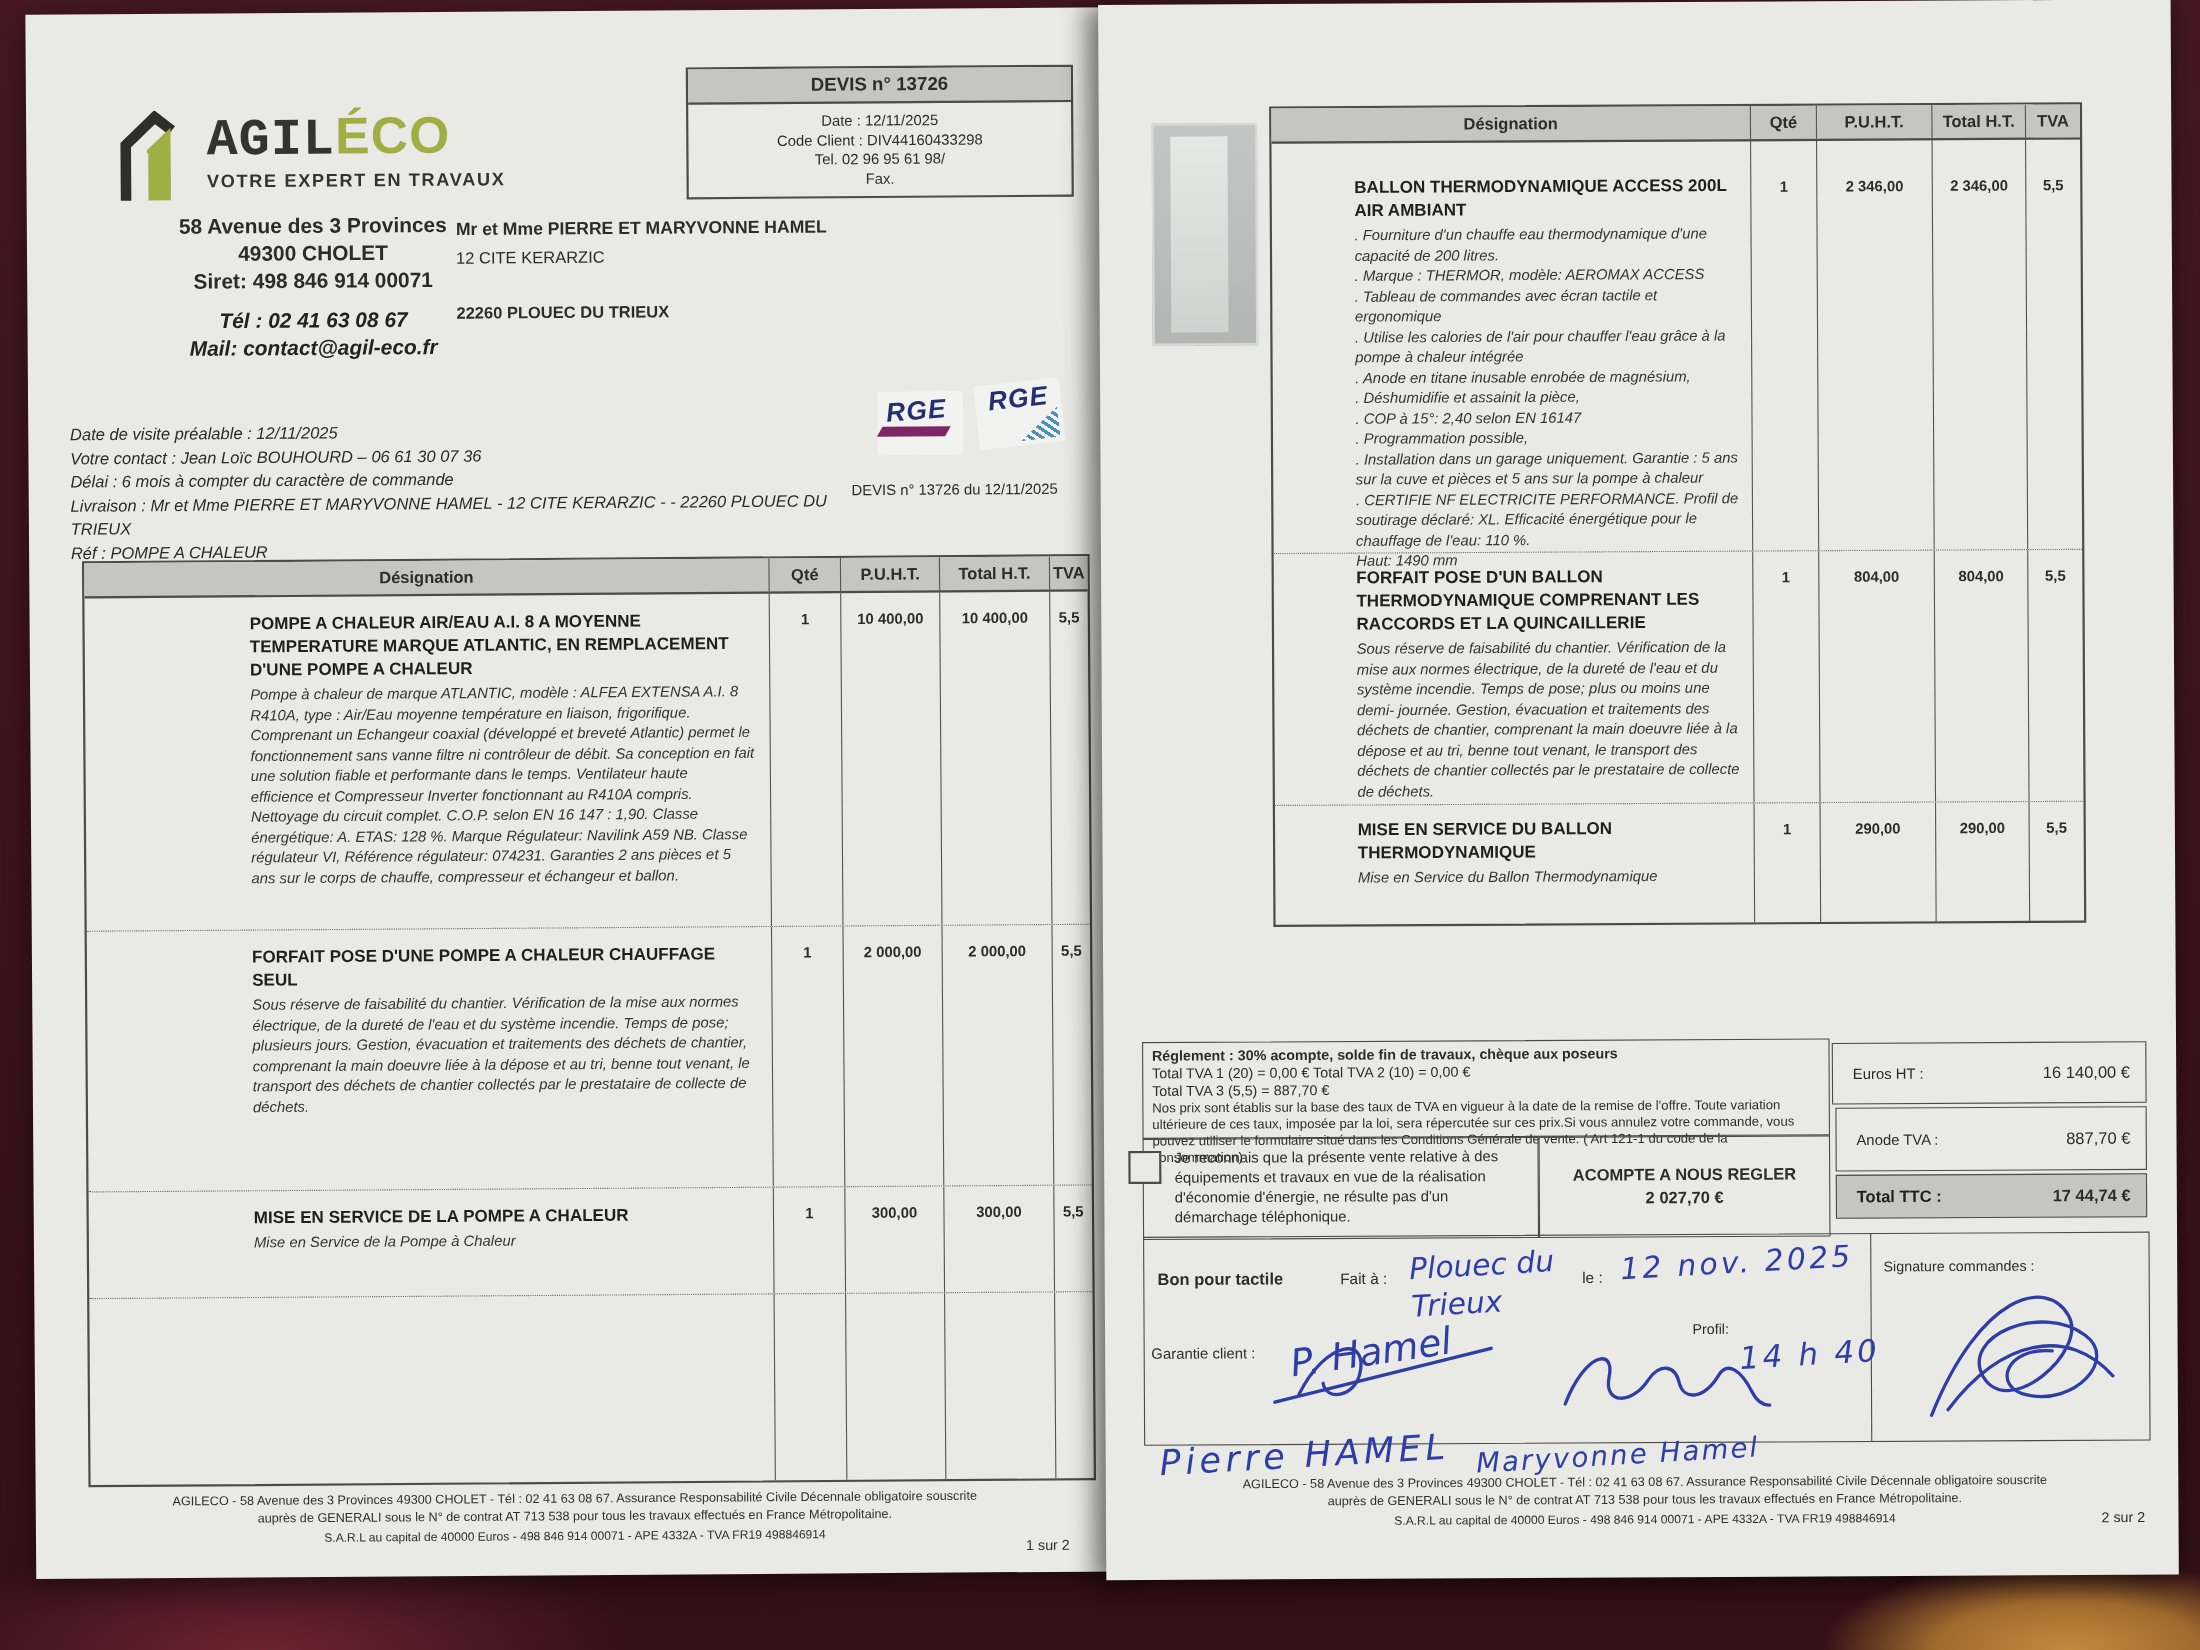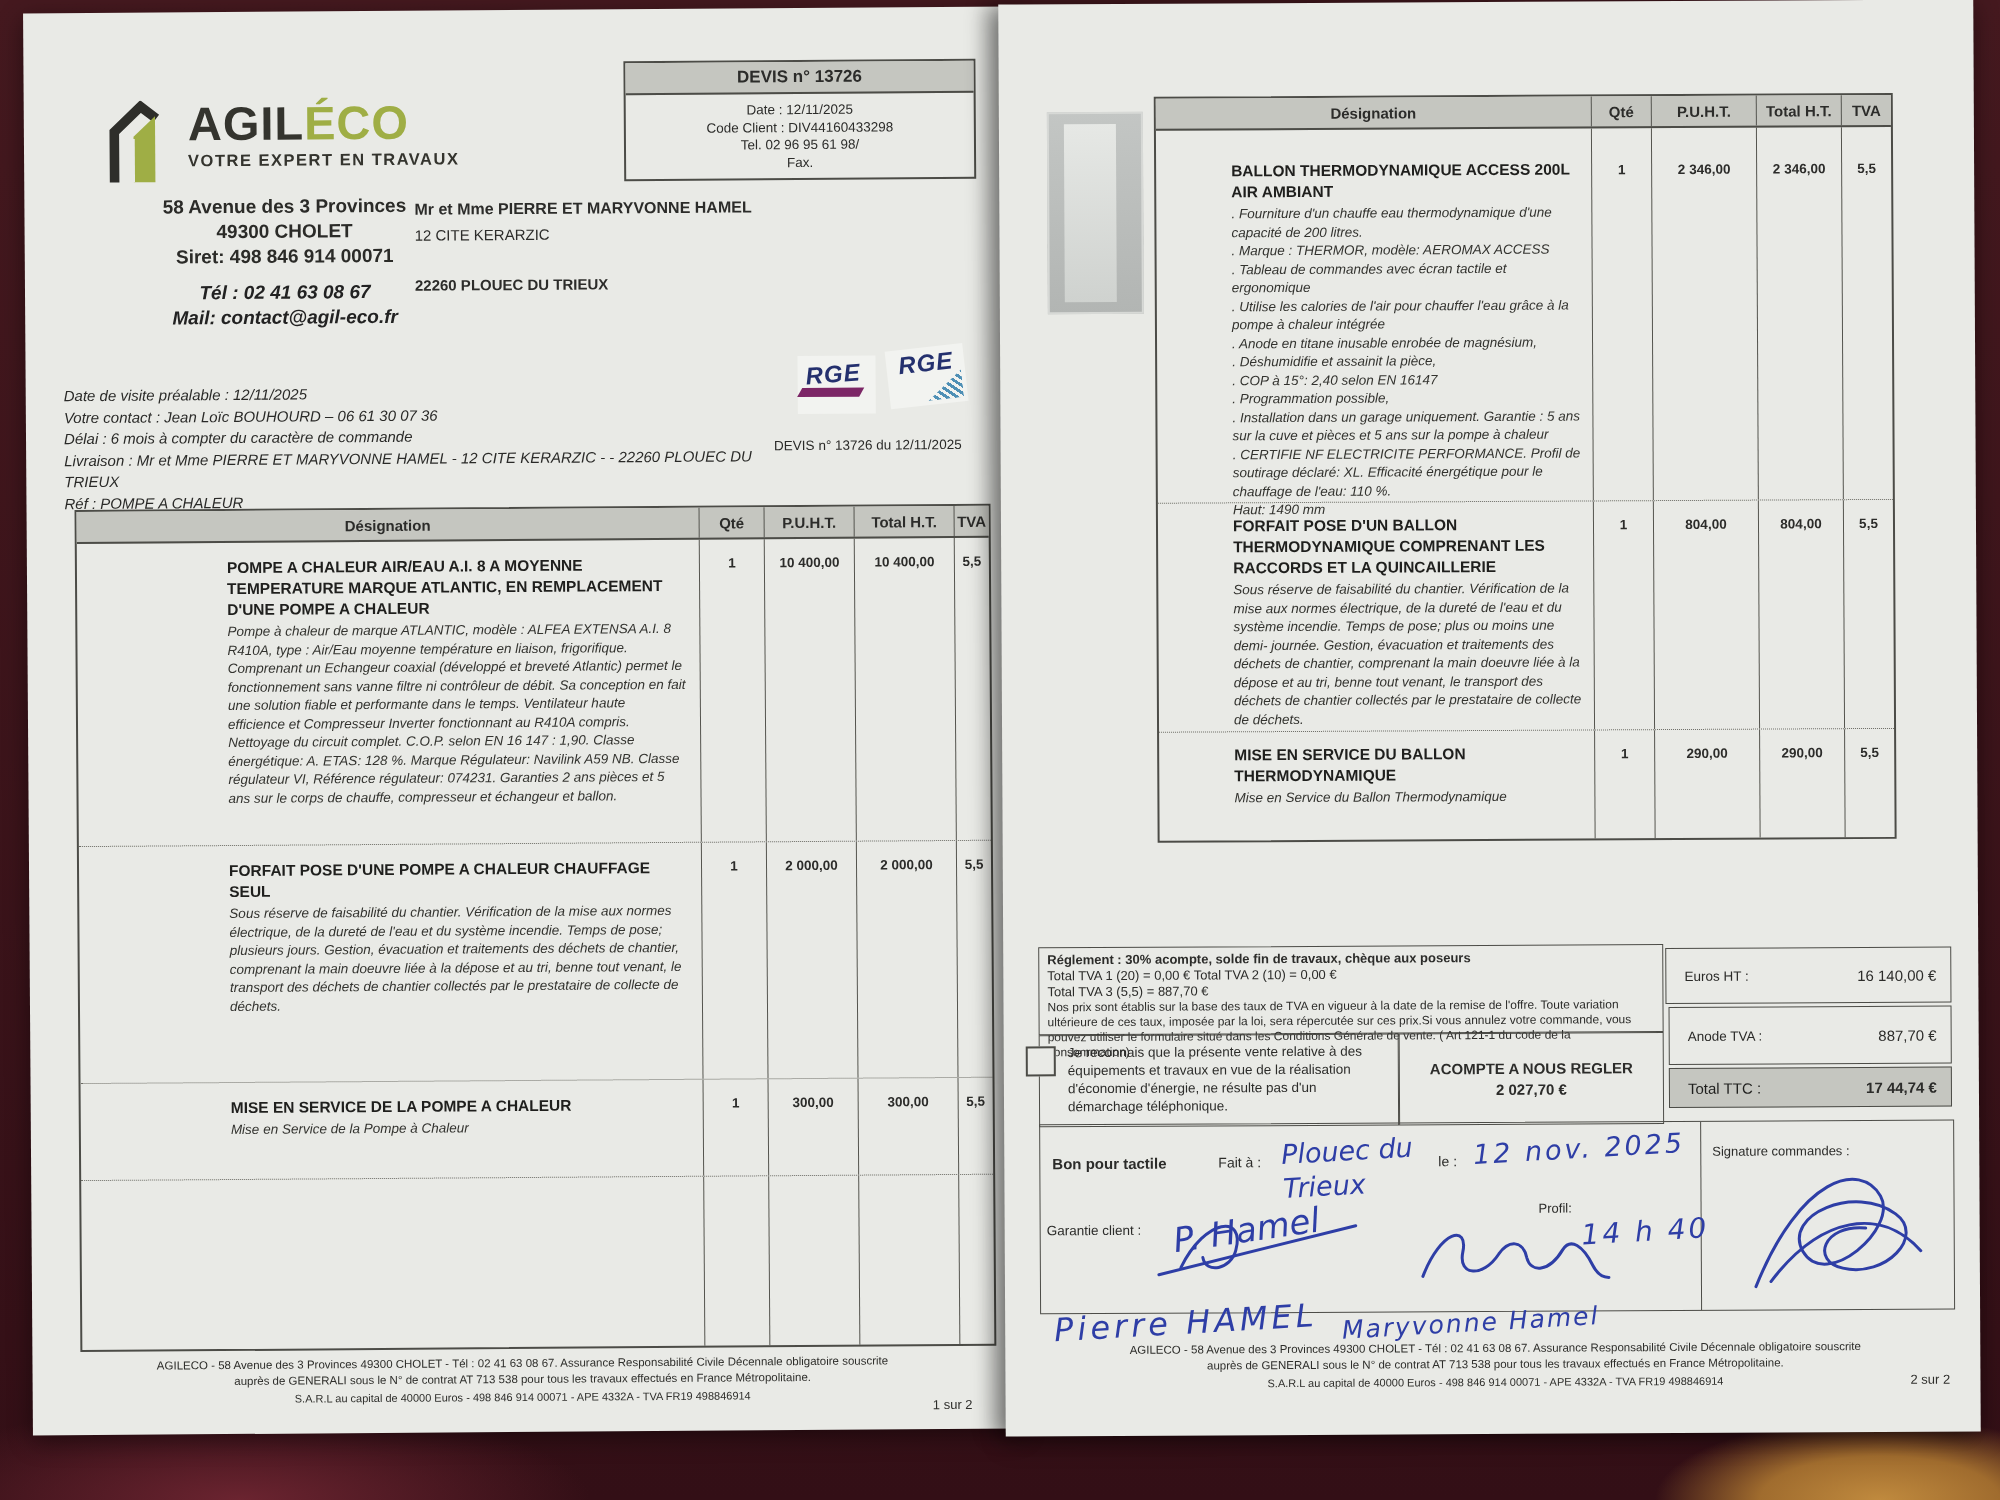--- a/index.html
+++ b/index.html
@@ -16,21 +16,21 @@
     position:absolute;background:#e9eae6;color:#2c2c2a;
     box-shadow:0 6px 24px rgba(0,0,0,.45);
   }
   #page1{left:28px;top:10px;width:988px;height:1422px;transform:rotate(-.4deg);}
   #page2{left:1002px;top:2px;width:975px;height:1432px;transform:rotate(-.3deg);
     box-shadow:-14px 0 20px rgba(0,0,0,.3),0 6px 24px rgba(0,0,0,.45);}
   .abs{position:absolute;}
   
   .logo-row{display:flex;align-items:flex-start;}
   .logo-text{font-size:47px;font-weight:bold;letter-spacing:1px;line-height:1;}
-  .logo-agil{color:#34342e;}
+  .logo-agil{color:#34342e;font-family:Liberation Mono, monospace;}
   .logo-eco{color:#9fae45;}
   .tagline{font-size:16.5px;font-weight:bold;color:#34342e;letter-spacing:1.5px;margin-top:4px;}
   .addr{font-size:19px;font-weight:bold;text-align:center;line-height:25px;color:#2b2b28;}
   .telmail{font-size:19px;font-weight:bold;font-style:italic;text-align:center;line-height:25px;color:#222;}
   
   .devisbox{border:2px solid #4c4c47;background:#e9eae6;}
   .devisbox .hd{background:#c5c6c0;border-bottom:2px solid #4c4c47;font-weight:bold;
     font-size:17px;text-align:center;padding:5px 0;}
   .devisbox .bd{font-size:13.5px;text-align:center;line-height:17.5px;padding-top:7px;}
   
@@ -74,21 +74,21 @@
   .reg-n{font-size:13px;line-height:16px;}
   .reg-s{font-size:12px;line-height:15px;}
   .chk{position:absolute;width:26px;height:26px;border:2px solid #4c4c47;background:#e9eae6;}
   .chktext{font-size:13.5px;line-height:18px;}
   .acompte{display:flex;flex-direction:column;align-items:center;justify-content:center;
     font-weight:bold;font-size:15px;line-height:21px;text-align:center;}
   .totrow{position:absolute;border:1.5px solid #4c4c47;display:flex;align-items:center;
     justify-content:space-between;box-sizing:border-box;padding:0 14px 0 18px;font-size:15px;background:#e9eae6;}
   .totrow.ttc{background:#c5c6c0;font-weight:bold;}
   .lbl{font-size:13.5px;color:#2a2a28;}
-  .lbl-b{font-size:15px;font-weight:normal;color:#1f1f1d;}
+  .lbl-b{font-size:15px;font-weight:bold;color:#1f1f1d;}
   
   .hand{font-family:"DejaVu Sans", sans-serif;font-style:italic;color:#2e3ea6;
     white-space:pre-line;transform:rotate(-3deg);transform-origin:left top;}
   .sigpath{stroke:#2e3ea6;stroke-width:3;fill:none;stroke-linecap:round;}
   .photo{position:absolute;background:linear-gradient(#c3c6c4,#b2b5b3);box-shadow:inset 0 0 0 2px #d7d9d6;}
   .photo .inner{position:absolute;left:18%;top:6%;width:54%;height:88%;background:linear-gradient(#e6e8e5,#cfd2cf);}
 </style>
 </head>
 <body>
 

